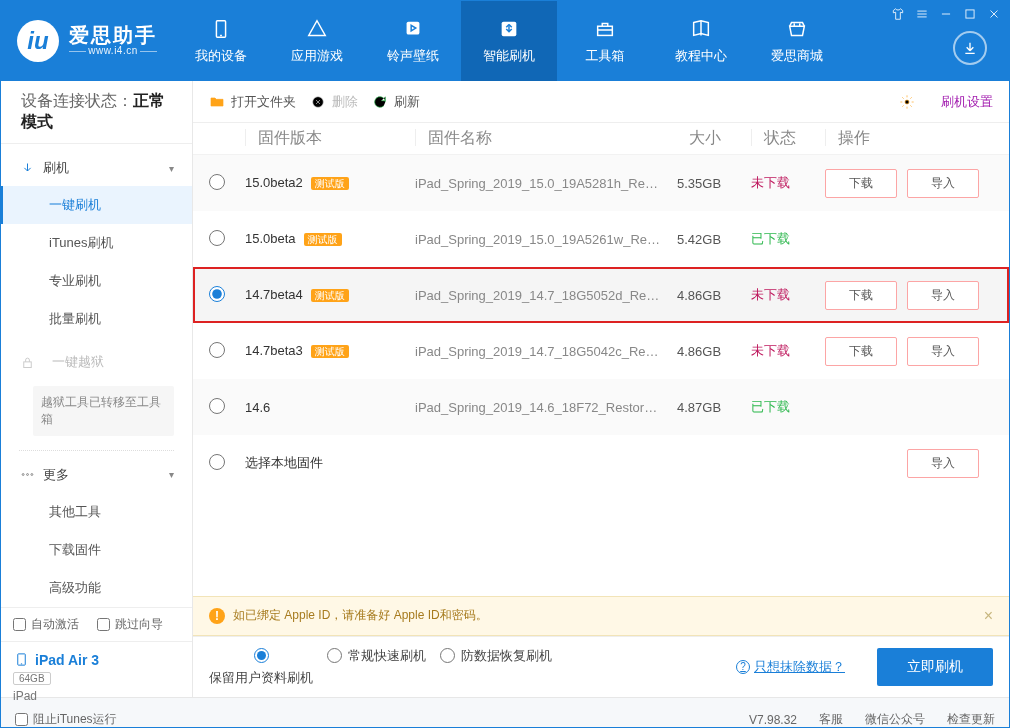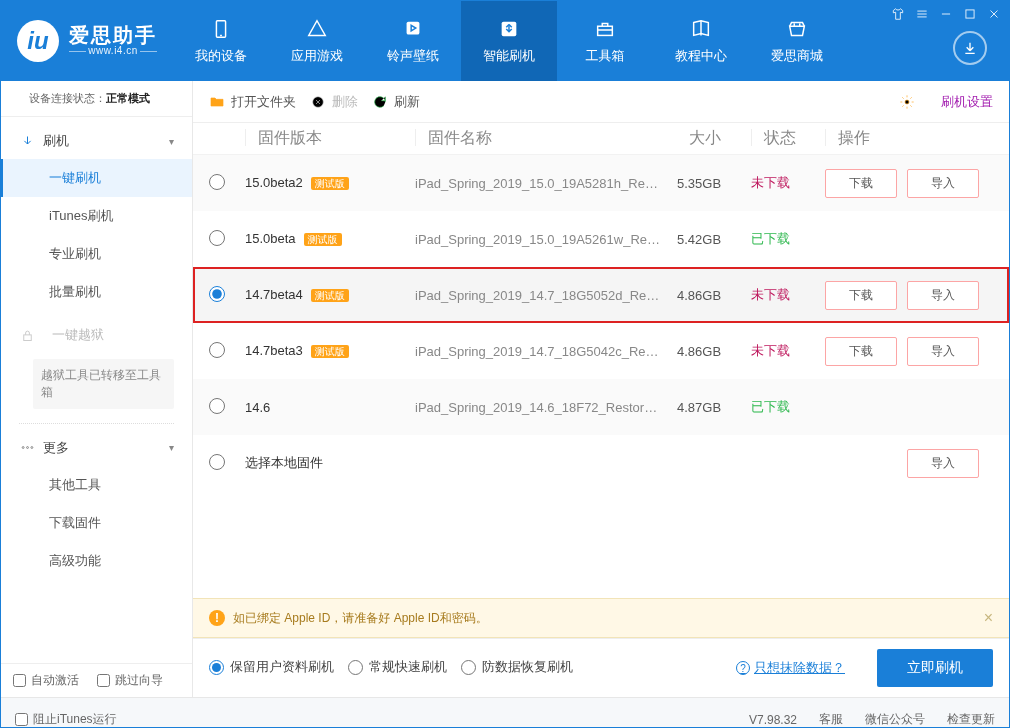--- a/index.html
+++ b/index.html
@@ -42,21 +42,21 @@
       position: absolute; right: 22px; top: 30px; width: 34px; height: 34px; border-radius: 50%;
       border: 2px solid rgba(255,255,255,.6); display: flex; align-items: center; justify-content: center; cursor: pointer;
     }
     .dl-circle svg { width: 16px; height: 16px; stroke: #fff; fill: none; stroke-width: 2; }
 
     
     .body { display: flex; height: calc(100% - 80px - 30px); }
 
     
     .sidebar { width: 192px; border-right: 1px solid #e8e8e8; display: flex; flex-direction: column; }
-    .conn-bar { padding: 10px 28px; font-size: 11px; color: #666; border-bottom: 1px solid #eee; }
+    .conn-bar { padding: 10px 20px; font-size: 16px; color: #666; border-bottom: 1px solid #eee; }
     .conn-bar b { color: #222; }
     .side-group { padding: 6px 0; }
     .side-header { display: flex; align-items: center; gap: 8px; padding: 9px 18px; font-size: 13px; color: #444; }
     .side-header .chev { margin-left: auto; font-size: 10px; color: #888; }
     .side-header.muted { color: #bbb; gap: 17px; }
     .side-sub { padding: 10px 18px 10px 48px; font-size: 13px; color: #555; cursor: pointer; }
     .side-sub.active { background: #eaf4fe; color: #1a7fd8; border-left: 2px solid #1a7fd8; padding-left: 46px; }
     .side-note { margin: 6px 18px 8px 32px; background: #f6f6f6; color: #888; font-size: 12px; padding: 8px 8px; border-radius: 2px; line-height: 1.4; }
     .divider { border-top: 1px dotted #ddd; margin: 6px 18px; }
     .side-ico { width: 16px; height: 16px; display: inline-flex; align-items: center; justify-content: center; }
@@ -285,20 +285,33 @@
     <div class="opt-row">
       <label class="cb">
           <input type="checkbox" style="">
           <span>自动激活</span>
         </label>
       <label class="cb">
           <input type="checkbox" style="">
           <span>跳过向导</span>
         </label>
     </div>
+    <div class="device-block">
+      <div class="device-name">
+        <span class="side-ico">
+            <svg viewBox="0 0 24 24">
+              <rect x="6" y="3" width="12" height="18" rx="1"></rect>
+              <path d="M11 19h2"></path>
+            </svg>
+          </span>
+        <span>iPad Air 3</span>
+      </div>
+      <span class="badge">64GB</span>
+      <div class="device-sub">iPad</div>
+    </div>
   </div>
 
   <div class="main">
     <div class="toolbar">
       <span class="t-btn">
         <span class="t-ico">
             <svg viewBox="0 0 24 24">
               <path fill="#ffa318" stroke="#ffa318" d="M3 6h6l2 2h10v10H3z"></path>
             </svg>
           </span>
@@ -403,21 +416,21 @@
         </div>
       </div>
 
     <div class="alert-bar">
       <span class="alert-ico">!</span>
       <span>如已绑定 Apple ID，请准备好 Apple ID和密码。</span>
       <span class="alert-close">×</span>
     </div>
 
     <div class="action-bar">
-      <span id="flashOpts"><label class="radio-opt" style="margin-right: 14px;">
+      <span id="flashOpts"><label class="radio-opt" style="margin-right: 14px; flex-direction: column;">
             <input type="radio" name="fmode" checked="" style="">
             <span>保留用户资料刷机</span>
           </label><label class="radio-opt" style="margin-right: 14px;">
             <input type="radio" name="fmode" style="">
             <span>常规快速刷机</span>
           </label><label class="radio-opt" style="margin-right: 14px;">
             <input type="radio" name="fmode" style="">
             <span>防数据恢复刷机</span>
           </label></span>
       <a class="info-link">

